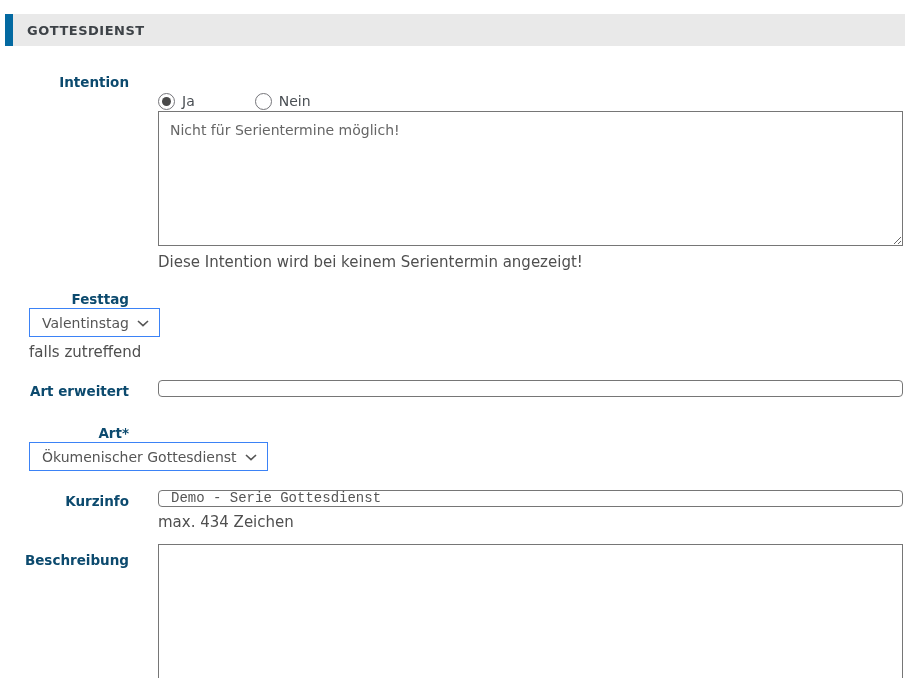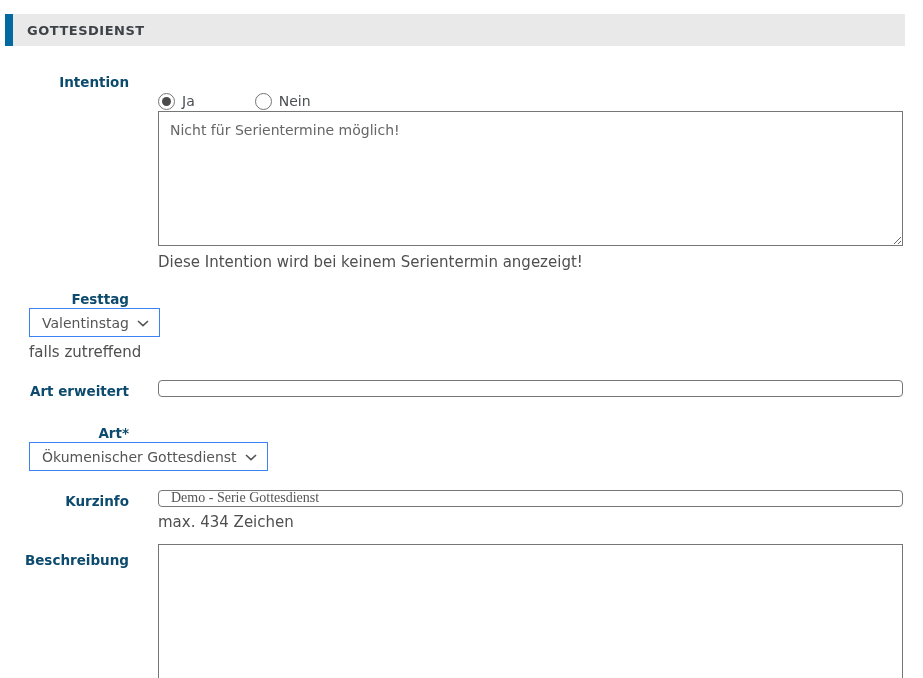--- a/index.html
+++ b/index.html
@@ -70,21 +70,21 @@
   .radio-text { margin-left: 7px; font-size: 14px; color: #4a4f54; line-height: 17px; }
 
   
   input[type="text"] {
     width: 100%;
     height: 17px;
     border: 1px solid #767676;
     border-radius: 4px;
     background: #fff;
     padding: 0 12px;
-    font-family: Liberation Serif, serif;
+    font-family: Liberation Mono, monospace;
     font-size: 14px;
     color: #555555;
   }
   textarea {
     display: block;
     width: 100%;
     border: 1px solid #767676;
     border-radius: 0;
     background: #fff;
     padding: 8px 11px;

